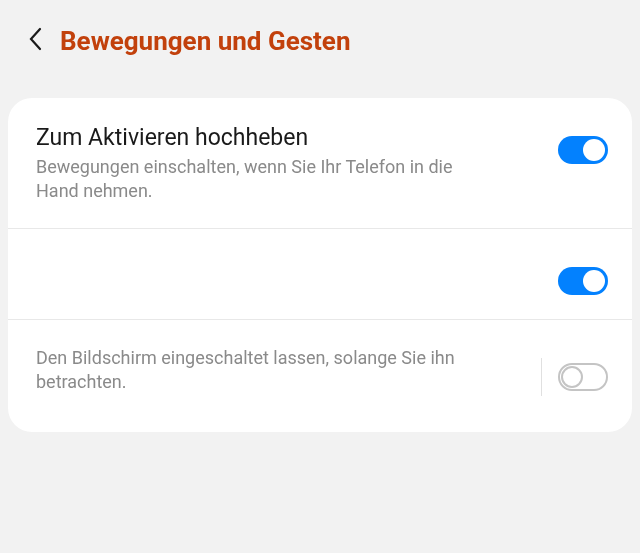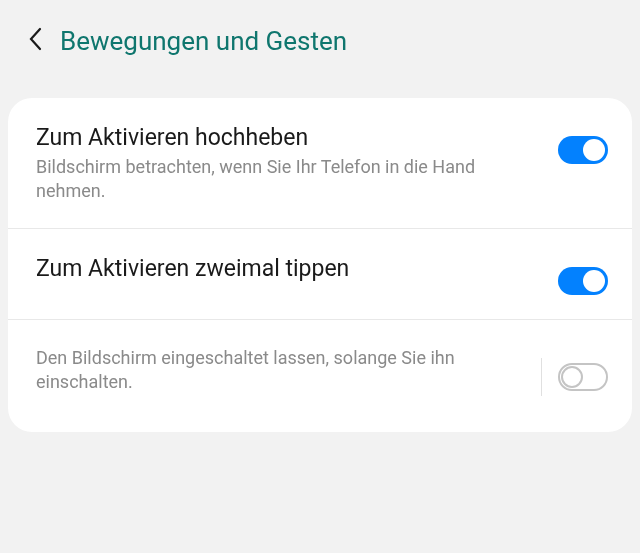--- a/index.html
+++ b/index.html
@@ -21,22 +21,22 @@
       gap: 18px;
     }
     .back-icon {
       font-size: 24px;
       color: #1a1a1a;
       line-height: 1;
       cursor: pointer;
     }
     .header-title {
       font-size: 26px;
-      color: #0f766e;
-      font-weight: 400;
+      color: #c2410c;
+      font-weight: 700;
     }
     .card {
       background: #fff;
       border-radius: 24px;
       margin: 18px 8px 0 8px;
       padding: 0 0 12px 0;
     }
     .setting-row {
       display: flex;
       align-items: flex-start;
@@ -123,39 +123,38 @@
     </svg>
   </span>
   <span class="header-title">Bewegungen und Gesten</span>
 </div>
 
 <div class="card">
 
   <div class="setting-row">
     <div class="setting-text">
       <div class="setting-title">Zum Aktivieren hochheben</div>
-      <div class="setting-desc">Bildschirm betrachten, wenn Sie Ihr Telefon in die Hand nehmen.</div>
+      <div class="setting-desc">Bewegungen einschalten, wenn Sie Ihr Telefon in die Hand nehmen.</div>
     </div>
     <div class="toggle-wrap">
       <div class="toggle on"></div>
     </div>
   </div>
 
   <div class="setting-row">
     <div class="setting-text">
-      <div class="setting-title">Zum Aktivieren zweimal tippen</div>
     </div>
     <div class="toggle-wrap">
       <div class="toggle on"></div>
     </div>
   </div>
 
   <div class="setting-row">
     <div class="setting-text">
-      <div class="setting-desc">Den Bildschirm eingeschaltet lassen, solange Sie ihn einschalten.</div>
+      <div class="setting-desc">Den Bildschirm eingeschaltet lassen, solange Sie ihn betrachten.</div>
     </div>
     <div class="toggle-wrap">
       <div class="toggle-separator"></div>
       <div class="toggle off"></div>
     </div>
   </div>
 
 </div>
 
 </body></html>

